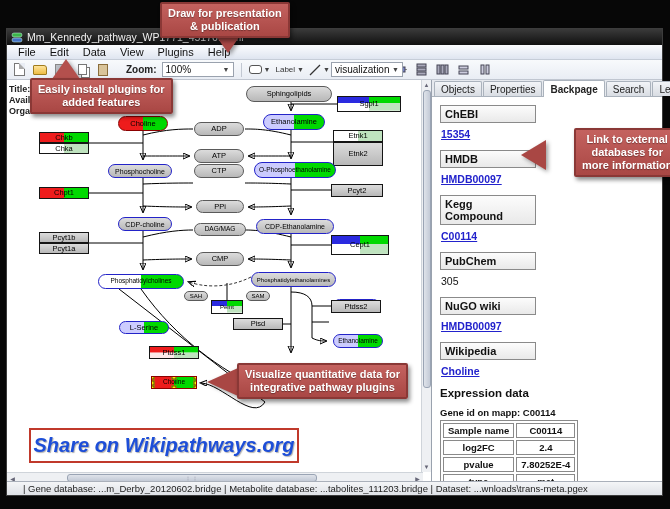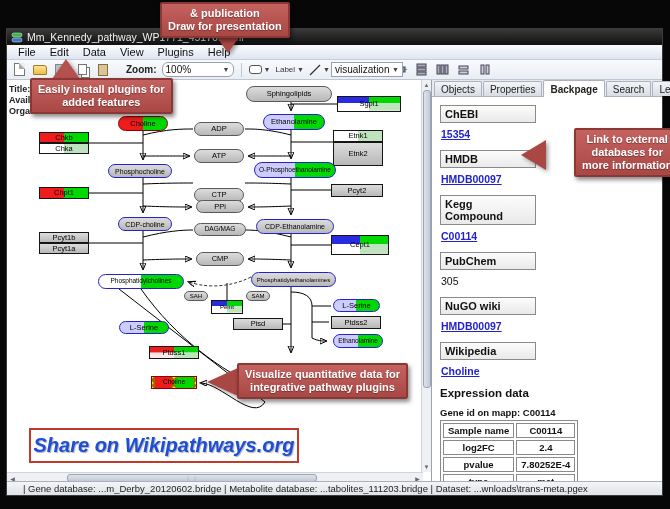--- a/index.html
+++ b/index.html
@@ -11,21 +11,21 @@
   #titlebar{position:absolute;left:0;top:0;width:100%;height:16px;background:linear-gradient(180deg,#3a3a3a,#101010);display:flex;align-items:center;padding:0 4px;gap:4px;}
   #titlebar .ttxt{color:#f0f0f0;font-size:10.5px;white-space:nowrap;overflow:hidden;}
   #menubar{position:absolute;left:0;top:16px;width:100%;height:15px;background:linear-gradient(180deg,#fbfcfe,#dfe5f0);display:flex;align-items:center;padding-left:4px;border-bottom:1px solid #c6cdd8;}
   #menubar span{font-size:11px;color:#111;padding:0 7px;}
   #toolbar{position:absolute;left:0;top:31px;width:100%;height:20px;background:linear-gradient(180deg,#f8fafc,#e9edf4);border-bottom:1px solid #c0c6d0;display:flex;align-items:center;padding-left:4px;gap:5px;}
   .tbtn{display:flex;align-items:center;justify-content:center;height:16px;min-width:16px;font-size:10px;color:#333;}
   .tsep{width:1px;height:14px;background:#c2c8d2;margin:0 2px;}
   .caret{font-size:7px;color:#444;margin-left:2px;}
   #zoomlbl{font-size:10px;font-weight:bold;color:#222;}
   .combo{background:#fff;border:1px solid #9aa2ae;height:15px;display:flex;align-items:center;justify-content:space-between;font-size:10px;padding:0 3px;color:#111;}
-  #zoomcombo{width:72px;border-radius:6px;}
+  #zoomcombo{width:72px;}
   #viscombo{position:absolute;left:324px;top:2px;width:72px;}
   
   .ic-new{width:11px;height:13px;background:#fff;border:1px solid #777;position:relative;}
   .ic-new:after{content:"";position:absolute;right:-1px;top:-1px;border:3px solid;border-color:#e9edf4 #e9edf4 #aaa #aaa;}
   .ic-open{width:14px;height:10px;background:linear-gradient(#ffe49a,#edbc45);border:1px solid #a07c1e;border-radius:1px 3px 1px 1px;}
   .ic-save{width:12px;height:12px;background:#b9bdc4;border:1px solid #888;}
   .ic-copy{width:9px;height:11px;background:#fff;border:1px solid #777;box-shadow:3px 3px 0 -1px #fff,3px 3px 0 0 #777;}
   .ic-paste{width:10px;height:12px;background:#d9c49a;border:1px solid #8a6d3b;}
   .ic-dnode{width:13px;height:9px;border:1px solid #555;border-radius:3px;background:#fff;}
   svg.tico{display:block;}
@@ -270,33 +270,33 @@
               <div class="node box f-stripblue b-black" style="left: 330px; top: 16px; width: 64px; height: 16px; font-size: 7.5px;">Sgpl1</div>
               <div class="node pill f-lavgreen b-blue" style="left: 256px; top: 34px; width: 62px; height: 16px; font-size: 7.5px;">Ethanolamine</div>
               <div class="node box f-whitelgreen b-black" style="left: 326px; top: 50px; width: 50px; height: 12px; font-size: 7.5px;">Etnk1</div>
               <div class="node box f-gray b-black" style="left: 326px; top: 62px; width: 50px; height: 24px; font-size: 7.5px;">Etnk2</div>
               <div class="node pill f-lavgreen b-blue" style="left: 247px; top: 82px; width: 82px; height: 16px; font-size: 6.5px;">O-Phosphoethanolamine</div>
               <div class="node box f-gray b-black" style="left: 324px; top: 104px; width: 52px; height: 13px; font-size: 7.5px;">Pcyt2</div>
               <div class="node pill f-gray b-blue" style="left: 249px; top: 139px; width: 78px; height: 15px; font-size: 7px;">CDP-Ethanolamine</div>
               <div class="node box f-stripblue b-black" style="left: 324px; top: 155px; width: 58px; height: 20px; font-size: 7.5px;">Cept1</div>
               <div class="node pill f-gray b-blue" style="left: 244px; top: 192px; width: 85px; height: 15px; font-size: 6px;">Phosphatidylethanolamines</div>
               <div class="node pill f-lavgreen b-blue" style="left: 326px; top: 219px; width: 47px; height: 13px; font-size: 7.5px;">L-Serine</div>
-              <div class="node box f-gray b-black" style="left: 324px; top: 236px; width: 50px; height: 13px; font-size: 7.5px;">Ptdss2</div>
+              <div class="node box f-gray b-black" style="left: 324px; top: 220px; width: 50px; height: 13px; font-size: 7.5px;">Ptdss2</div>
               <div class="node pill f-lavgreen b-blue" style="left: 326px; top: 254px; width: 50px; height: 14px; font-size: 6.5px;">Ethanolamine</div>
               <div class="node pill f-redgreen b-red" style="left: 111px; top: 36px; width: 50px; height: 15px; font-size: 7.5px;">Choline</div>
               <div class="node box f-redgreen b-black" style="left: 32px; top: 52px; width: 50px; height: 11px; font-size: 7.5px;">Chkb</div>
               <div class="node box f-whitelgreen b-black" style="left: 32px; top: 63px; width: 50px; height: 11px; font-size: 7.5px;">Chka</div>
               <div class="node pill f-gray b-blue" style="left: 101px; top: 84px; width: 64px; height: 14px; font-size: 7px;">Phosphocholine</div>
               <div class="node box f-redgreen b-black" style="left: 32px; top: 107px; width: 50px; height: 12px; font-size: 7.5px;">Chpt1</div>
               <div class="node pill f-gray b-blue" style="left: 111px; top: 137px; width: 54px; height: 14px; font-size: 7px;">CDP-choline</div>
               <div class="node box f-gray b-black" style="left: 32px; top: 152px; width: 50px; height: 11px; font-size: 7.5px;">Pcyt1b</div>
               <div class="node box f-gray b-black" style="left: 32px; top: 163px; width: 50px; height: 11px; font-size: 7.5px;">Pcyt1a</div>
               <div class="node pill f-gray b-gray" style="left: 187px; top: 42px; width: 50px; height: 14px; font-size: 7.5px;">ADP</div>
               <div class="node pill f-gray b-gray" style="left: 187px; top: 69px; width: 50px; height: 14px; font-size: 7.5px;">ATP</div>
-              <div class="node pill f-gray b-gray" style="left: 187px; top: 108px; width: 50px; height: 14px; font-size: 7.5px;">CTP</div>
+              <div class="node pill f-gray b-gray" style="left: 187px; top: 84px; width: 50px; height: 14px; font-size: 7.5px;">CTP</div>
               <div class="node pill f-gray b-gray" style="left: 189px; top: 120px; width: 48px; height: 13px; font-size: 7.5px;">PPi</div>
               <div class="node pill f-gray b-gray" style="left: 187px; top: 143px; width: 52px; height: 13px; font-size: 6.5px;">DAG/MAG</div>
               <div class="node pill f-gray b-gray" style="left: 189px; top: 172px; width: 48px; height: 14px; font-size: 7.5px;">CMP</div>
               <div class="node pill f-whitegreen b-blue" style="left: 91px; top: 194px; width: 86px; height: 15px; font-size: 6.5px;">Phosphatidylcholines</div>
               <div class="node pill f-gray b-gray" style="left: 177px; top: 211px; width: 24px; height: 10px; font-size: 6px;">SAH</div>
               <div class="node pill f-gray b-gray" style="left: 239px; top: 211px; width: 24px; height: 10px; font-size: 6px;">SAM</div>
               <div class="node box f-stripblue b-black" style="left: 204px; top: 220px; width: 32px; height: 14px; font-size: 6px;">Pemt</div>
               <div class="node box f-gray b-black" style="left: 226px; top: 238px; width: 50px; height: 12px; font-size: 7.5px;">Pisd</div>
               <div class="node pill f-lavgreen b-blue" style="left: 112px; top: 241px; width: 50px; height: 13px; font-size: 7.5px;">L-Serine</div>
               <div class="node box f-stripred b-black" style="left: 142px; top: 266px; width: 50px; height: 13px; font-size: 7.5px;">Ptdss1</div>
@@ -368,22 +368,22 @@
         </div>
       </div>
     </div>
 
     <div id="statusbar">
       <span>| Gene database: ...m_Derby_20120602.bridge | Metabolite database: ...tabolites_111203.bridge | Dataset: ...wnloads\trans-meta.pgex</span>
     </div>
   </div>
 
   <div class="callout" id="co-draw">
+      <div>Draw for presentation</div>
       <div>&amp; publication</div>
-      <div>Draw for presentation</div>
     </div>
   <div class="arr" id="arr-draw"></div>
   <div class="callout" id="co-plugins">
       <div>Easily install plugins for</div>
       <div>added features</div>
     </div>
   <div class="arr" id="arr-plugins"></div>
   <div class="callout" id="co-link">
       <div>Link to external</div>
       <div>databases for</div>

